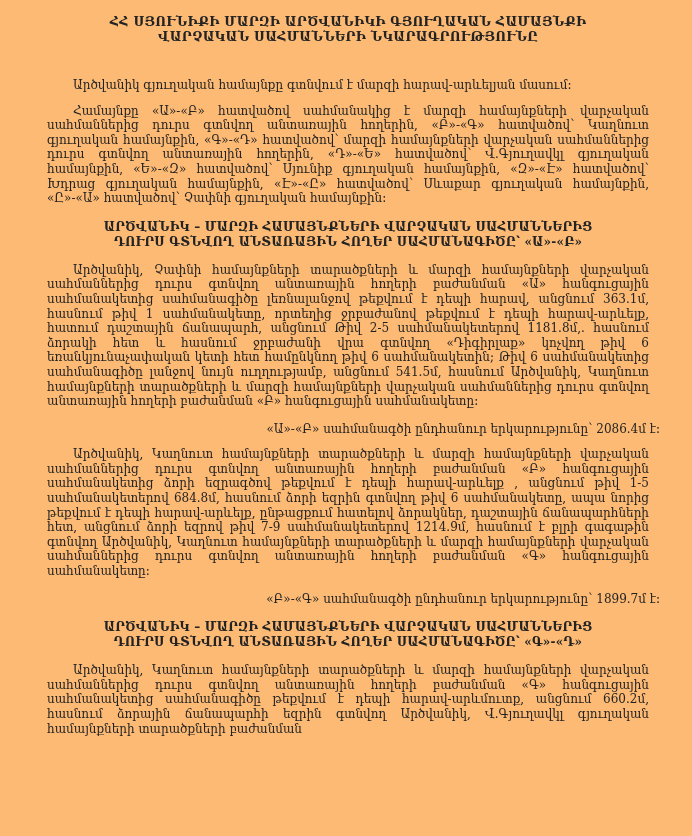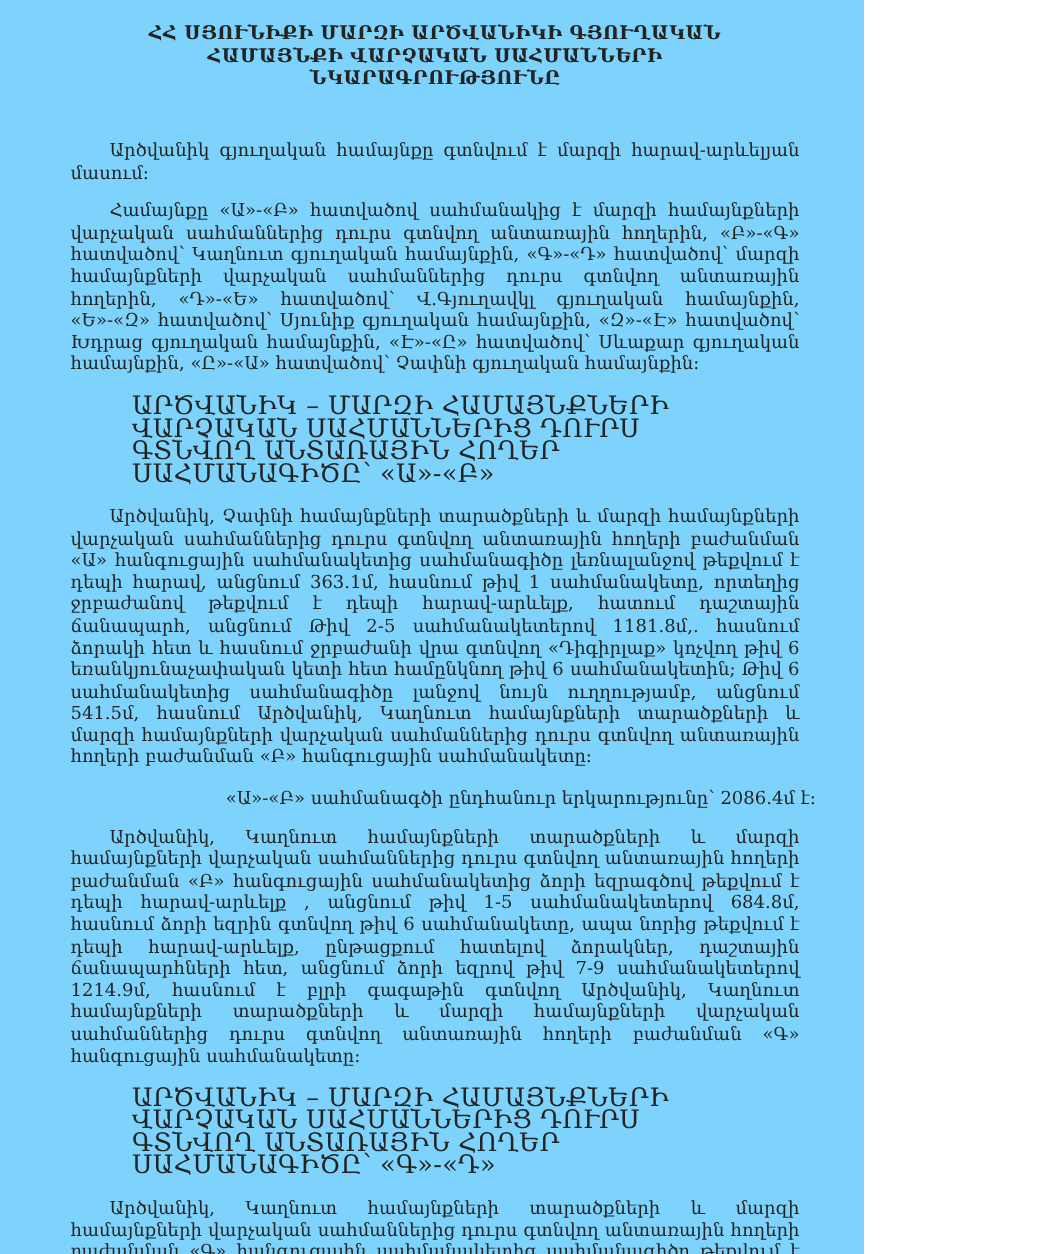--- a/index.html
+++ b/index.html
@@ -2,24 +2,24 @@
 <html><head>
 <meta charset="utf-8">
 <style>
   html, body {
     margin: 0;
     padding: 0;
     background: #ffffff;
   }
   .page {
     position: relative;
-    width: 576px;
+    width: 692px;
     height: 836px;
     overflow: hidden;
-    background: #7dd3fc;
+    background: #fdba74;
     color: #232323;
     font-family: "DejaVu Serif", "DejaVu Sans", serif;
     font-size: 12px;
     line-height: 14.6px;
     box-sizing: border-box;
     padding: 12px 32px 0 36px;
   }
   .doc-title {
     text-align: center;
     font-weight: bold;
@@ -28,22 +28,23 @@
     margin: 2px 40px 34px 40px;
     letter-spacing: 0.3px;
   }
   .para {
     text-align: justify;
     text-indent: 26px;
     margin: 11px;
   }
   .para + .para { margin-top: 0; }
   .section-heading {
-    font-weight: normal;
-    font-size: 17px;
+    text-align: center;
+    font-weight: bold;
+    font-size: 12px;
     line-height: 15px;
     margin: 14px 52px 13px 52px;
     letter-spacing: 0.2px;
   }
   .length-line {
     text-indent: 26px;
     margin: 13px 0 0 0;
     text-align: right;
   }
 </style>
@@ -61,18 +62,19 @@
 
   <div class="section-heading">ԱՐԾՎԱՆԻԿ – ՄԱՐԶԻ ՀԱՄԱՅՆՔՆԵՐԻ ՎԱՐՉԱԿԱՆ ՍԱՀՄԱՆՆԵՐԻՑ ԴՈՒՐՍ ԳՏՆՎՈՂ ԱՆՏԱՌԱՅԻՆ ՀՈՂԵՐ ՍԱՀՄԱՆԱԳԻԾԸ՝  «Ա»-«Բ»</div>
 
   <p class="para">Արծվանիկ, Չափնի համայնքների տարածքների և մարզի համայնքների վարչական սահմաններից դուրս գտնվող անտառային հողերի բաժանման «Ա» հանգուցային սահմանակետից սահմանագիծը լեռնալանջով թեքվում է դեպի հարավ, անցնում 363.1մ, հասնում թիվ 1 սահմանակետը, որտեղից ջրբաժանով թեքվում է դեպի հարավ-արևելք, հատում դաշտային ճանապարհ, անցնում Թիվ 2-5 սահմանակետերով 1181.8մ,. հասնում ձորակի հետ և հասնում ջրբաժանի վրա գտնվող «Դիգիրլաք» կոչվող թիվ 6 եռանկյունաչափական կետի հետ համընկնող թիվ 6 սահմանակետին; Թիվ 6 սահմանակետից սահմանագիծը լանջով նույն ուղղությամբ, անցնում 541.5մ, հասնում Արծվանիկ, Կաղնուտ համայնքների տարածքների և մարզի համայնքների վարչական սահմաններից դուրս գտնվող անտառային հողերի բաժանման «Բ» հանգուցային սահմանակետը։</p>
 
   <p class="length-line">«Ա»-«Բ» սահմանագծի ընդհանուր երկարությունը՝  2086.4մ է։</p>
 
 
   <p class="para">Արծվանիկ, Կաղնուտ համայնքների տարածքների և մարզի համայնքների վարչական սահմաններից դուրս գտնվող անտառային հողերի բաժանման «Բ» հանգուցային սահմանակետից ձորի եզրագծով թեքվում է դեպի հարավ-արևելք , անցնում թիվ 1-5 սահմանակետերով 684.8մ, հասնում ձորի եզրին գտնվող թիվ 6 սահմանակետը, ապա նորից թեքվում է դեպի հարավ-արևելք, ընթացքում հատելով ձորակներ, դաշտային ճանապարհների հետ, անցնում ձորի եզրով թիվ 7-9 սահմանակետերով 1214.9մ, հասնում է բլրի գագաթին գտնվող Արծվանիկ, Կաղնուտ համայնքների տարածքների և մարզի համայնքների վարչական սահմաններից դուրս գտնվող անտառային հողերի բաժանման «Գ» հանգուցային սահմանակետը։</p>
 
+  <p class="length-line">«Բ»-«Գ» սահմանագծի ընդհանուր երկարությունը՝  1899.7մ է։</p>
 
   <div class="section-heading">ԱՐԾՎԱՆԻԿ – ՄԱՐԶԻ ՀԱՄԱՅՆՔՆԵՐԻ ՎԱՐՉԱԿԱՆ ՍԱՀՄԱՆՆԵՐԻՑ ԴՈՒՐՍ ԳՏՆՎՈՂ ԱՆՏԱՌԱՅԻՆ ՀՈՂԵՐ ՍԱՀՄԱՆԱԳԻԾԸ՝  «Գ»-«Դ»</div>
 
   <p class="para">Արծվանիկ, Կաղնուտ համայնքների տարածքների և մարզի համայնքների վարչական սահմաններից դուրս գտնվող անտառային հողերի բաժանման «Գ» հանգուցային սահմանակետից սահմանագիծը թեքվում է դեպի հարավ-արևմուտք, անցնում 660.2մ, հասնում ձորային ճանապարհի եզրին գտնվող Արծվանիկ, Վ.Գյուղավկլ գյուղական համայնքների տարածքների բաժանման</p>
 
 </div>
 
 </body></html>

